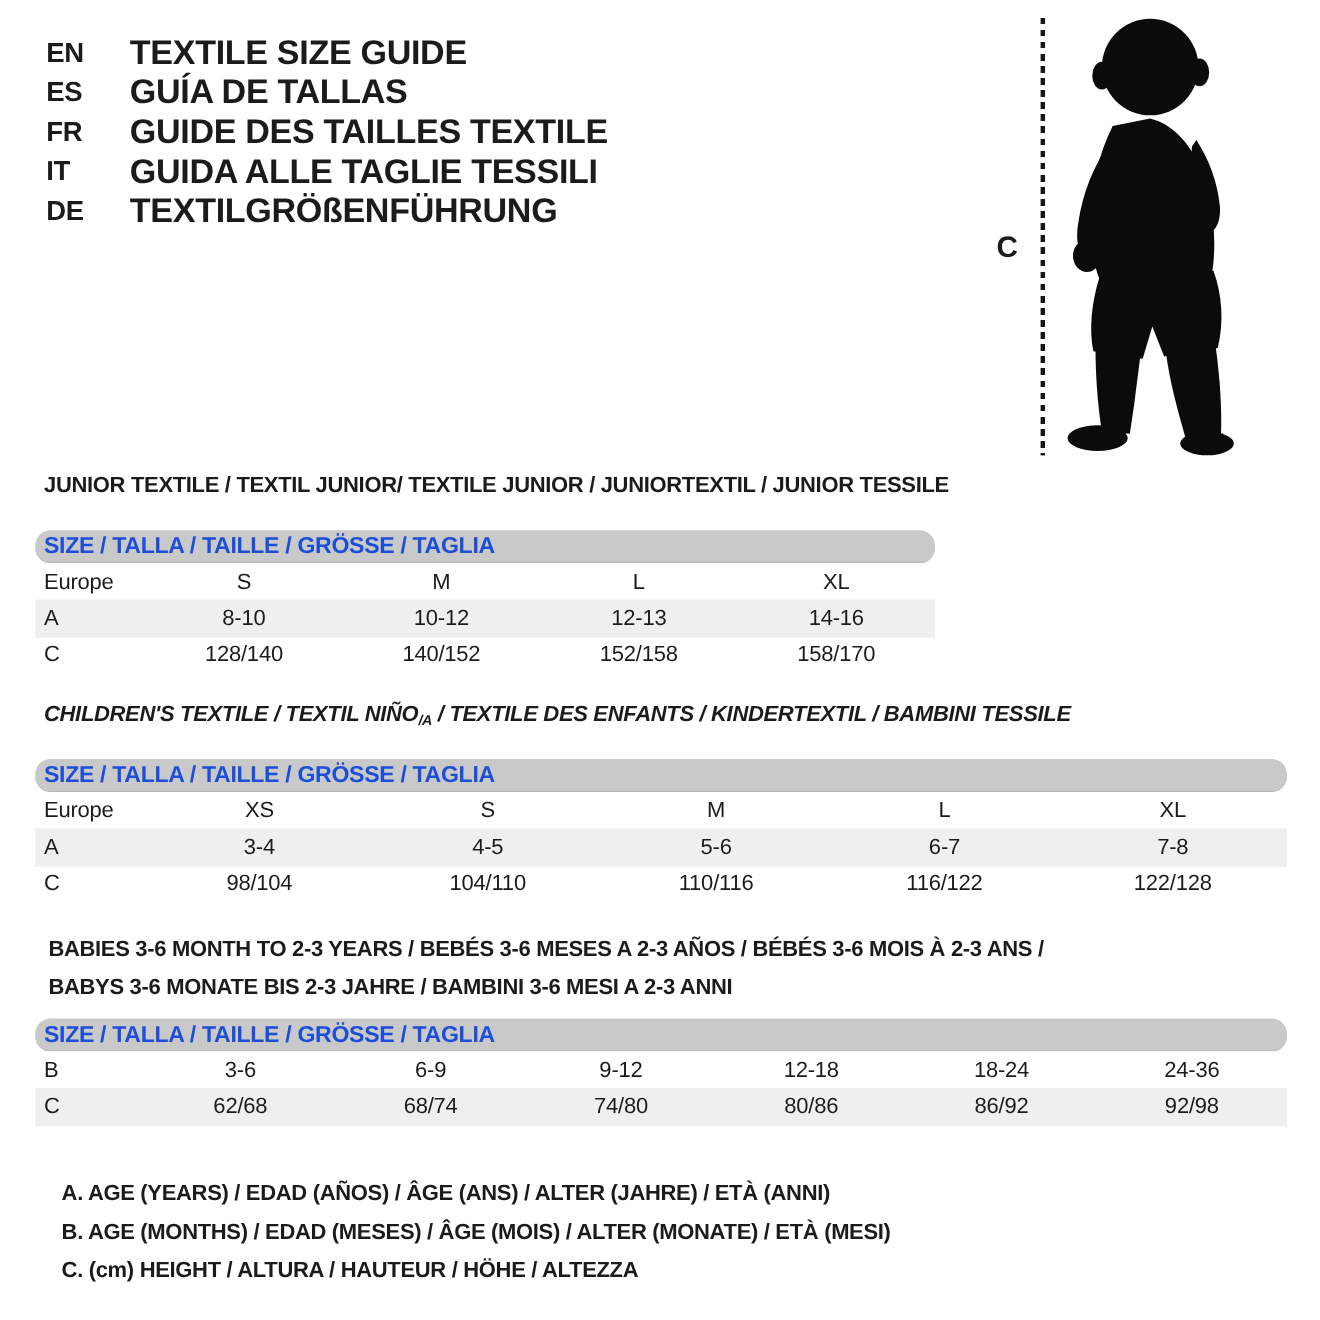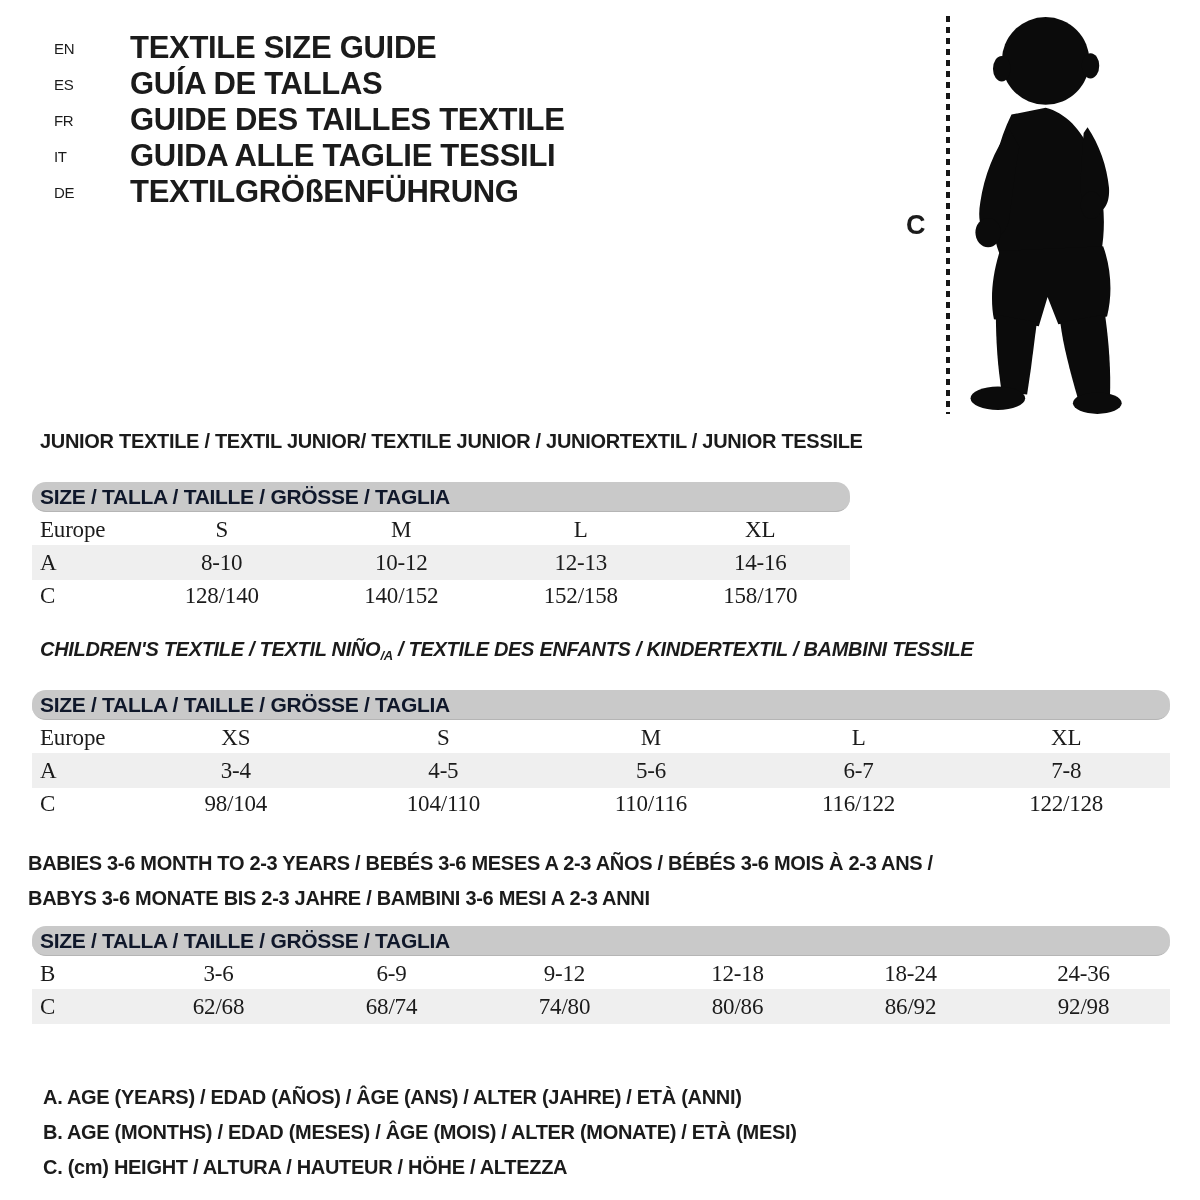--- a/index.html
+++ b/index.html
@@ -3,42 +3,42 @@
 <meta charset="utf-8">
 <style>
   html,body{margin:0;padding:0;background:#fff;}
   .canvas{
     position:relative;width:1200px;height:1200px;background:#fff;overflow:hidden;
     font-family:"Liberation Sans",sans-serif;color:#1b1b1b;
   }
   
   .lang-block{position:absolute;left:42px;top:30px;}
   .lang-row{display:flex;height:36px;align-items:center;}
-  .lang-code{width:76px;font-size:15px;font-weight:400;letter-spacing:-.3px;margin-left:12px;}
+  .lang-code{width:76px;font-size:25px;font-weight:700;letter-spacing:-.3px;}
   .lang-label{font-size:31px;font-weight:700;letter-spacing:-.3px;}
   
   .measure-line{position:absolute;left:946px;top:16px;width:4px;height:398px;
     background:repeating-linear-gradient(to bottom,#161616 0 6px,transparent 6px 11px);}
   .measure-label{position:absolute;left:906px;top:210px;font-size:27px;font-weight:700;}
   .toddler{position:absolute;left:953px;top:12px;width:195px;height:406px;}
   
   .sec-title{position:absolute;left:40px;font-size:20px;font-weight:700;letter-spacing:-.3px;white-space:nowrap;}
   .sec-title .subsz{font-size:13px;vertical-align:-4px;font-weight:700;}
   .size-bar{position:absolute;left:32px;height:30px;background:#c9c9c9;border-bottom:1px solid #b5b5b5;
-    font-size:21px;font-weight:700;letter-spacing:-.3px;color:#0f172a;line-height:30px;padding-left:8px;box-sizing:border-box;border-radius:14px;}
-  .trow{position:absolute;left:32px;height:35px;display:flex;align-items:center;font-size:23px;letter-spacing:-.2px;font-family:Liberation Serif, serif;}
+    font-size:21px;font-weight:700;letter-spacing:-.3px;color:#1d4ed8;line-height:30px;padding-left:8px;box-sizing:border-box;border-radius:14px;}
+  .trow{position:absolute;left:32px;height:35px;display:flex;align-items:center;font-size:20px;letter-spacing:-.2px;}
   .trow.shade{background:#efefef;}
   .trow .rlabel{width:100px;padding-left:8px;box-sizing:border-box;}
   .trow .cell{flex:1;text-align:center;}
   .w1{width:818px;}
   .w2{width:1138px;}
   
-  .babies-title{position:absolute;left:28px;top:846px;font-size:20px;font-weight:700;letter-spacing:-.3px;line-height:35px;}
+  .babies-title{position:absolute;left:44px;top:846px;font-size:20px;font-weight:700;letter-spacing:-.3px;line-height:35px;}
   
-  .legend{position:absolute;left:43px;top:1068px;font-size:20px;font-weight:700;letter-spacing:-.3px;line-height:35px;margin-top:12px;}
+  .legend{position:absolute;left:56px;top:1068px;font-size:20px;font-weight:700;letter-spacing:-.3px;line-height:35px;}
 </style>
 </head>
 <body>
 
 <div class="canvas">
 
   <div class="lang-block">
     <div class="lang-row">
       <span class="lang-code">EN</span>
       <span class="lang-label">TEXTILE SIZE GUIDE</span>

